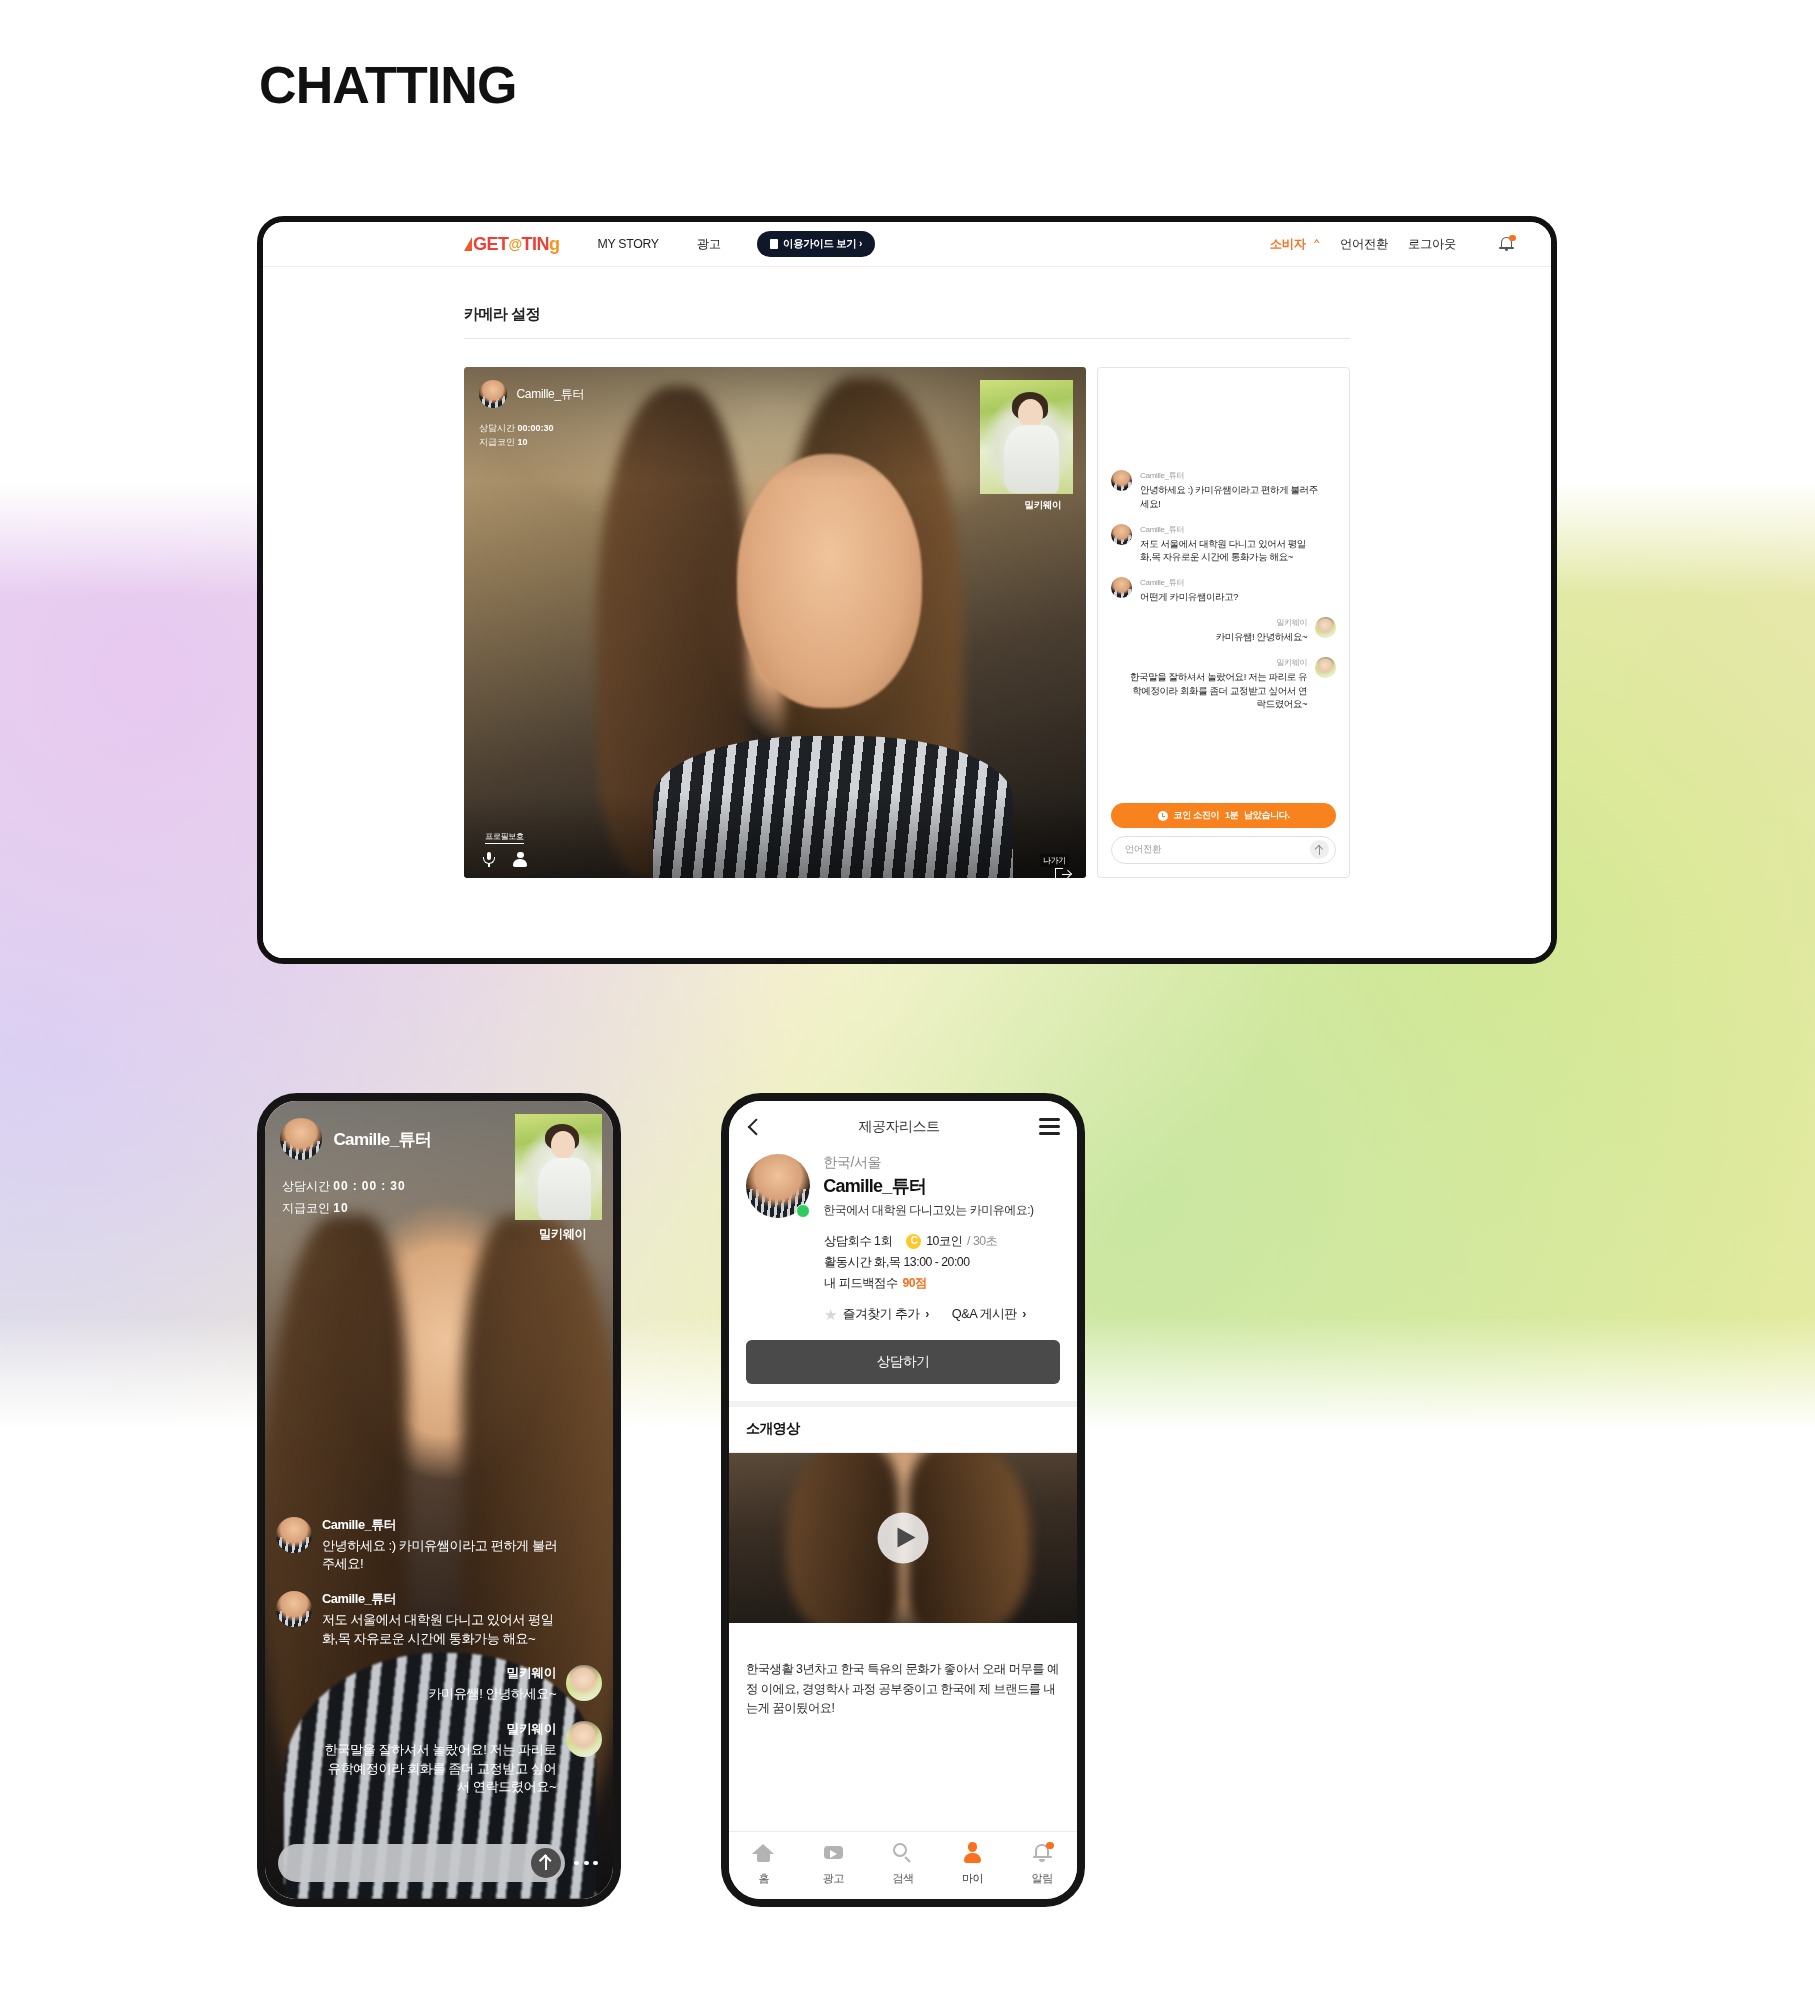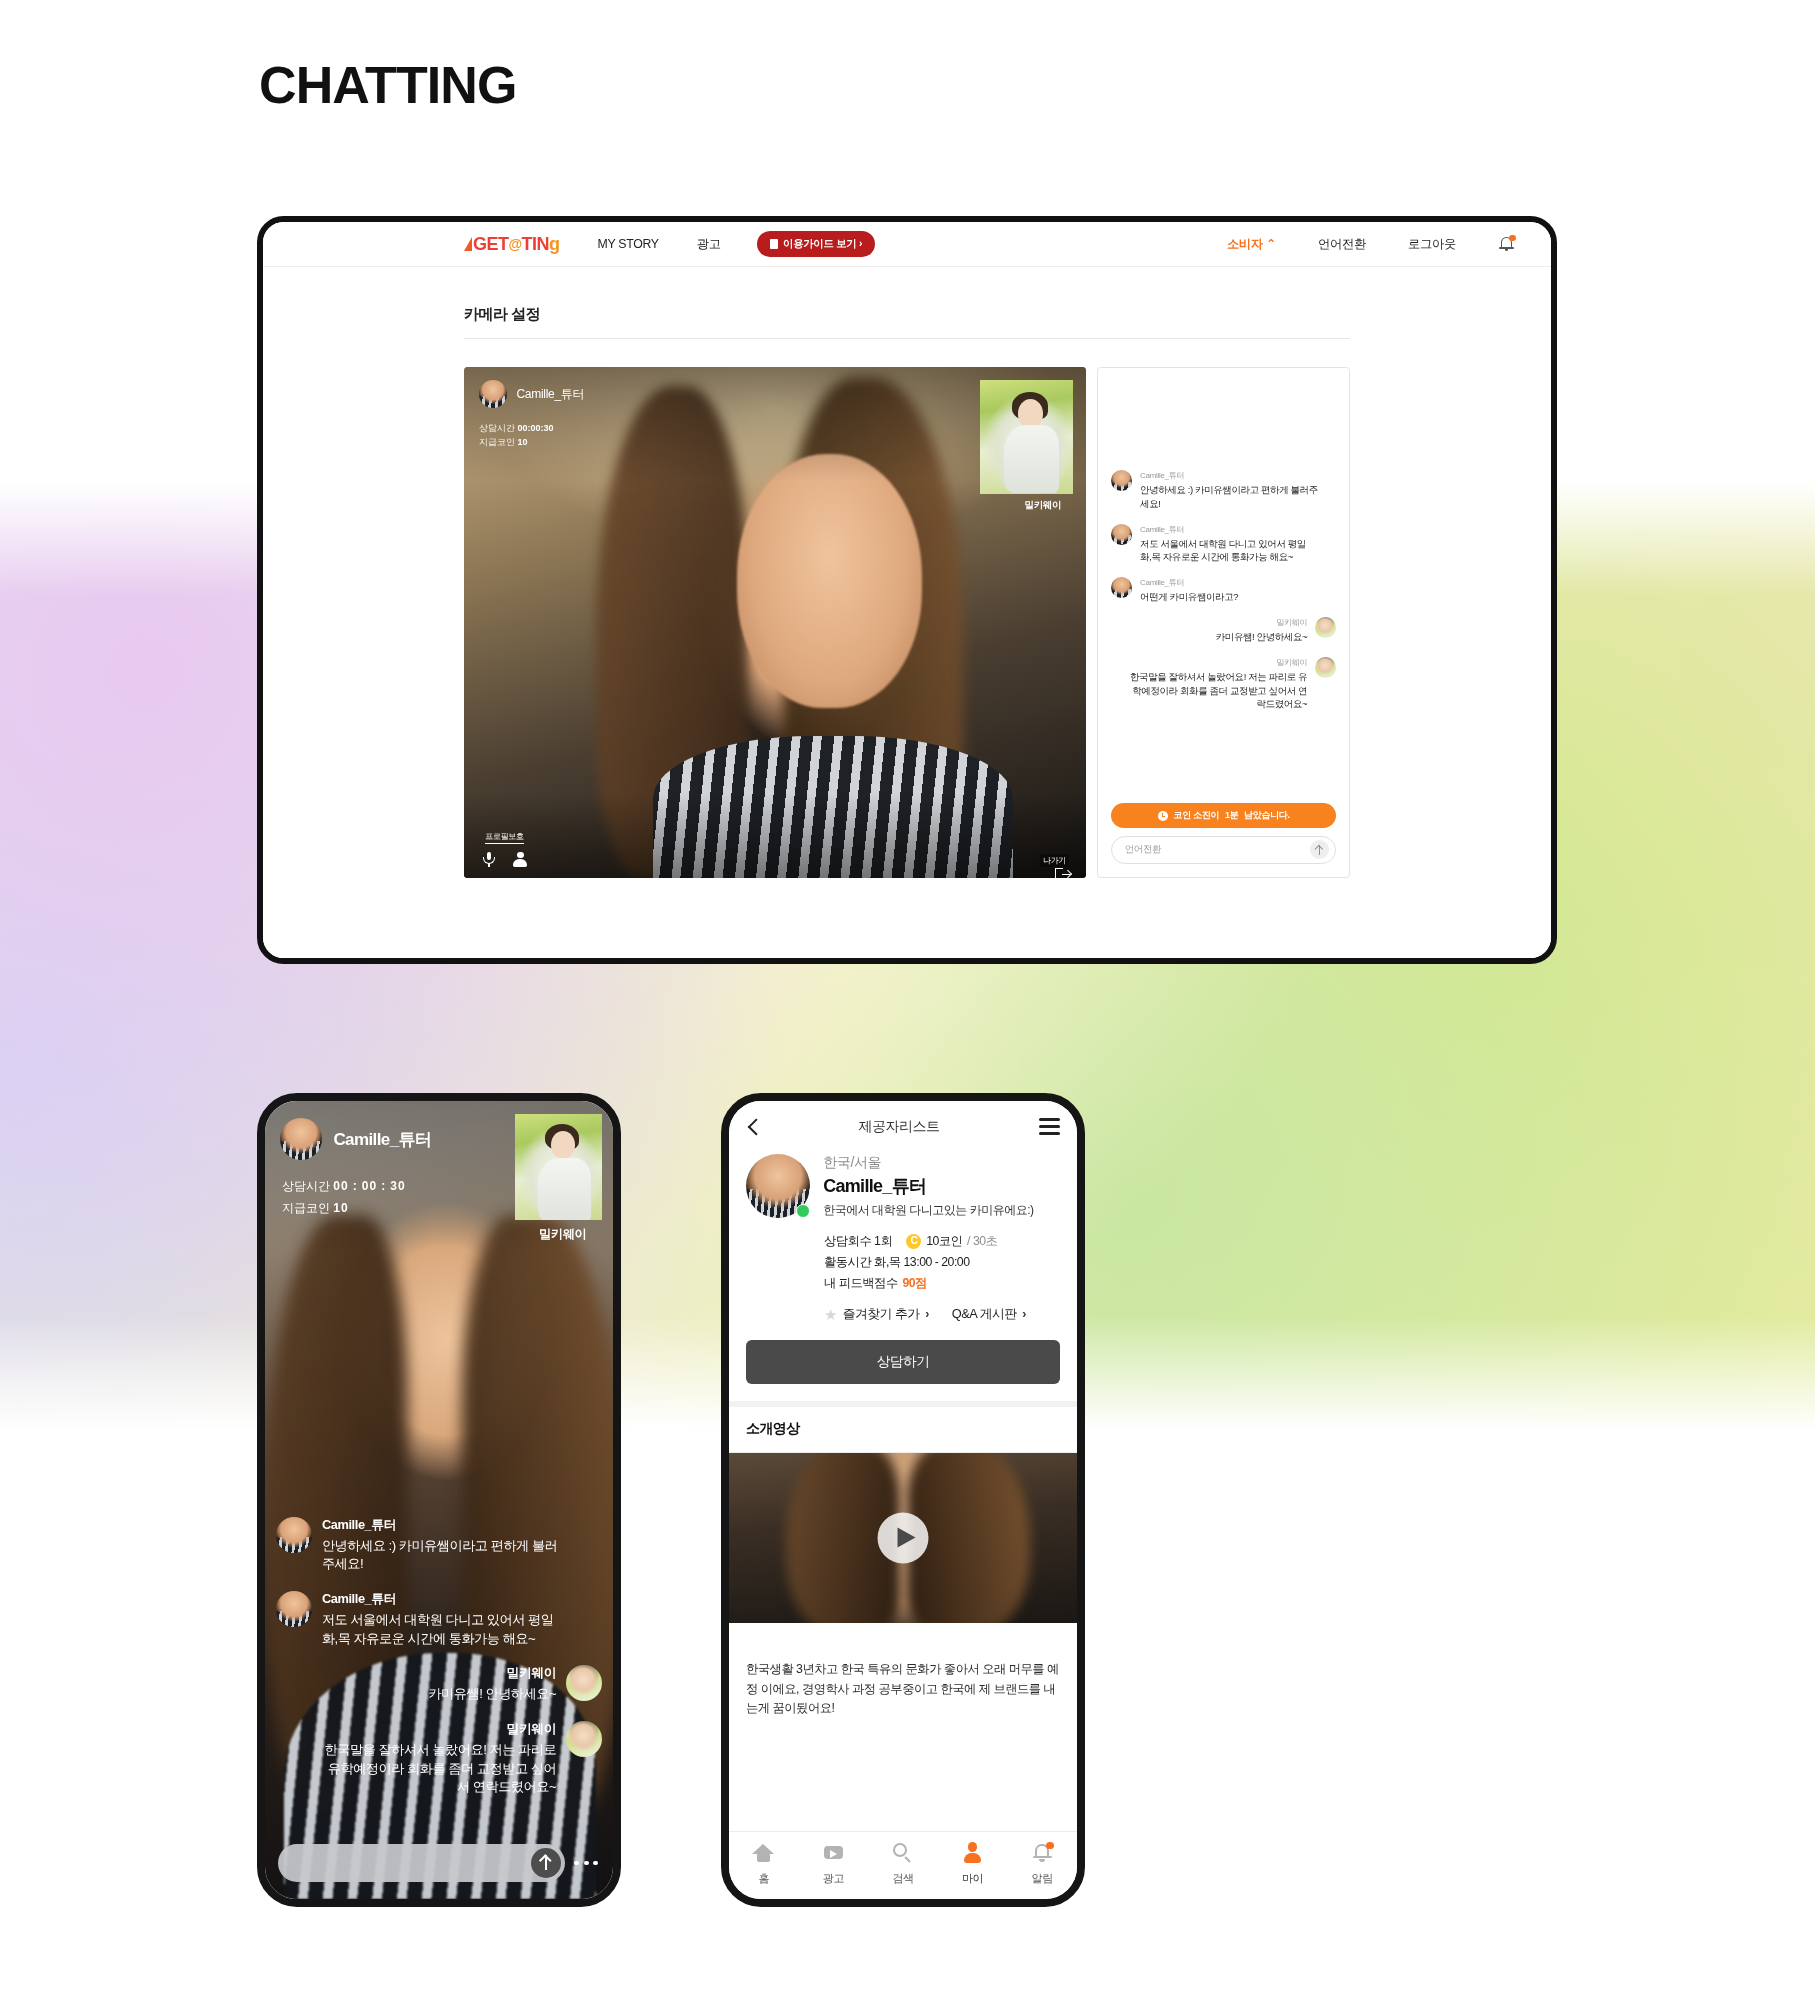--- a/index.html
+++ b/index.html
@@ -69,28 +69,28 @@
   .logo .get { color: #ef3e33; }
   .logo .at { color: #f6941e; font-size: 14px; }
   .logo .tin { color: #ef3e33; }
   .logo .g2 { color: #f6941e; }
 
   .nav-link {
     margin-left: 38px; font-size: 12.3px; color: #222; letter-spacing: -0.3px;
     white-space: nowrap;
   }
   .guide-btn {
-    margin-left: 36px; background: #b91c1c; color: #fff;
+    margin-left: 36px; background: #0f172a; color: #fff;
     font-size: 10.4px; font-weight: bold; border-radius: 19px;
     padding: 5.7px 13.2px; display: flex; align-items: center; gap: 4.7px;
     white-space: nowrap; letter-spacing: -0.3px;
   }
   .guide-btn .bk { width: 8.5px; height: 10.4px; background: #fff; border-radius: 0.9px; display:inline-block;}
   .nav-right { margin-left: auto; display: flex; align-items: center; padding-right: 9.5px; }
-  .nav-right .nav-link { margin-left: 42px; }
+  .nav-right .nav-link { margin-left: 20px; font-family: Liberation Mono, monospace; }
   .nav-right .consumer { color: #f7711f; font-weight: bold; }
   .bell { position: relative; margin-left: 42px; width: 17px; height: 17px; }
   .bell .body {
     position: absolute; left: 2.8px; top: 1.9px; width: 11.4px; height: 10.4px;
     border: 1.9px solid #555; border-radius: 5.7px 5.7px 1.9px 1.9px; border-bottom: none;
   }
   .bell .base { position: absolute; left: 0.9px; top: 11.4px; width: 15px; height: 1.9px; background: #555; border-radius: 0.9px; }
   .bell .clap { position: absolute; left: 6.6px; top: 13.2px; width: 3.8px; height: 2.8px; background: #555; border-radius: 0 0 2.8px 2.8px; }
   .bell .dot { position: absolute; right: -0.9px; top: -0.9px; width: 6.6px; height: 6.6px; background: #f7711f; border-radius: 50%; }
 

